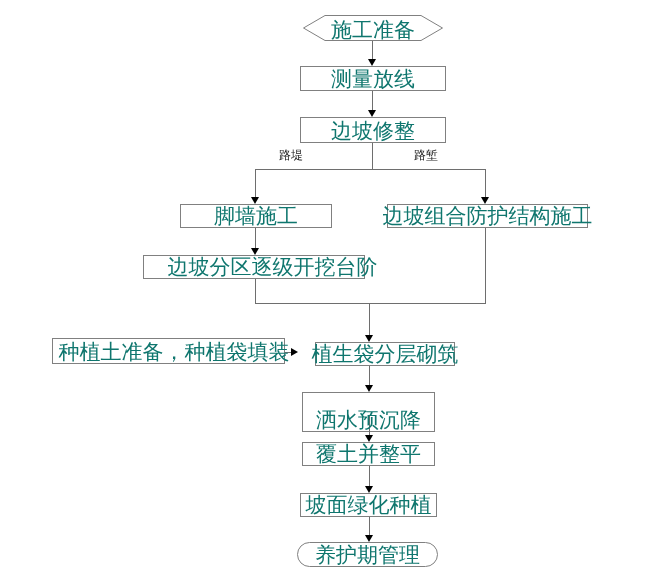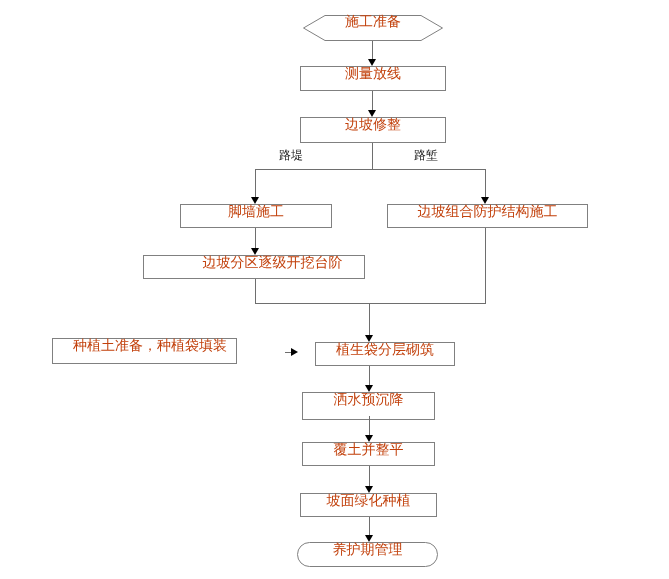--- a/index.html
+++ b/index.html
@@ -12,25 +12,25 @@
     width: 669px;
     height: 579px;
     background: #ffffff;
     font-family: "Liberation Serif", "DejaVu Serif", serif;
     overflow: hidden;
   }
   .node {
     position: absolute;
     box-sizing: border-box;
     display: flex;
-    align-items: flex-start;
+    align-items: flex-end;
     justify-content: center;
     background: #ffffff;
-    color: #c2410c;
-    font-size: 14px;
+    color: #0f766e;
+    font-size: 21px;
     white-space: nowrap;
     line-height: 1;
   }
   .rect {
     border: 1px solid #808080;
   }
   .stadium {
     border: 1px solid #808080;
     border-radius: 13px;
   }
@@ -104,29 +104,29 @@
   </div>
 
   <div class="node rect" style="left:387px; top:204px; width:201px; height:24px;">
     <span class="node-label">边坡组合防护结构施工</span>
   </div>
 
   <div class="node rect" style="left:143px; top:255px; width:222px; height:24px;padding-left:37px;">
     <span class="node-label">边坡分区逐级开挖台阶</span>
   </div>
 
-  <div class="node rect" style="left:52px; top:338px; width:185px; height:26px;padding-left:11px;">
+  <div class="node rect" style="left:52px; top:338px; width:233px; height:26px;padding-left:11px;">
     <span class="node-label">种植土准备，种植袋填装</span>
   </div>
 
   <div class="node rect" style="left:298px; top:342px; width:140px; height:24px;margin-left:17px;">
     <span class="node-label">植生袋分层砌筑</span>
   </div>
 
-  <div class="node rect" style="left:302px; top:392px; width:133px; height:28px;">
+  <div class="node rect" style="left:302px; top:392px; width:133px; height:40px;">
     <span class="node-label">洒水预沉降</span>
   </div>
 
   <div class="node rect" style="left:302px; top:442px; width:133px; height:24px;">
     <span class="node-label">覆土并整平</span>
   </div>
 
   <div class="node rect" style="left:300px; top:493px; width:137px; height:24px;">
     <span class="node-label">坡面绿化种植</span>
   </div>

